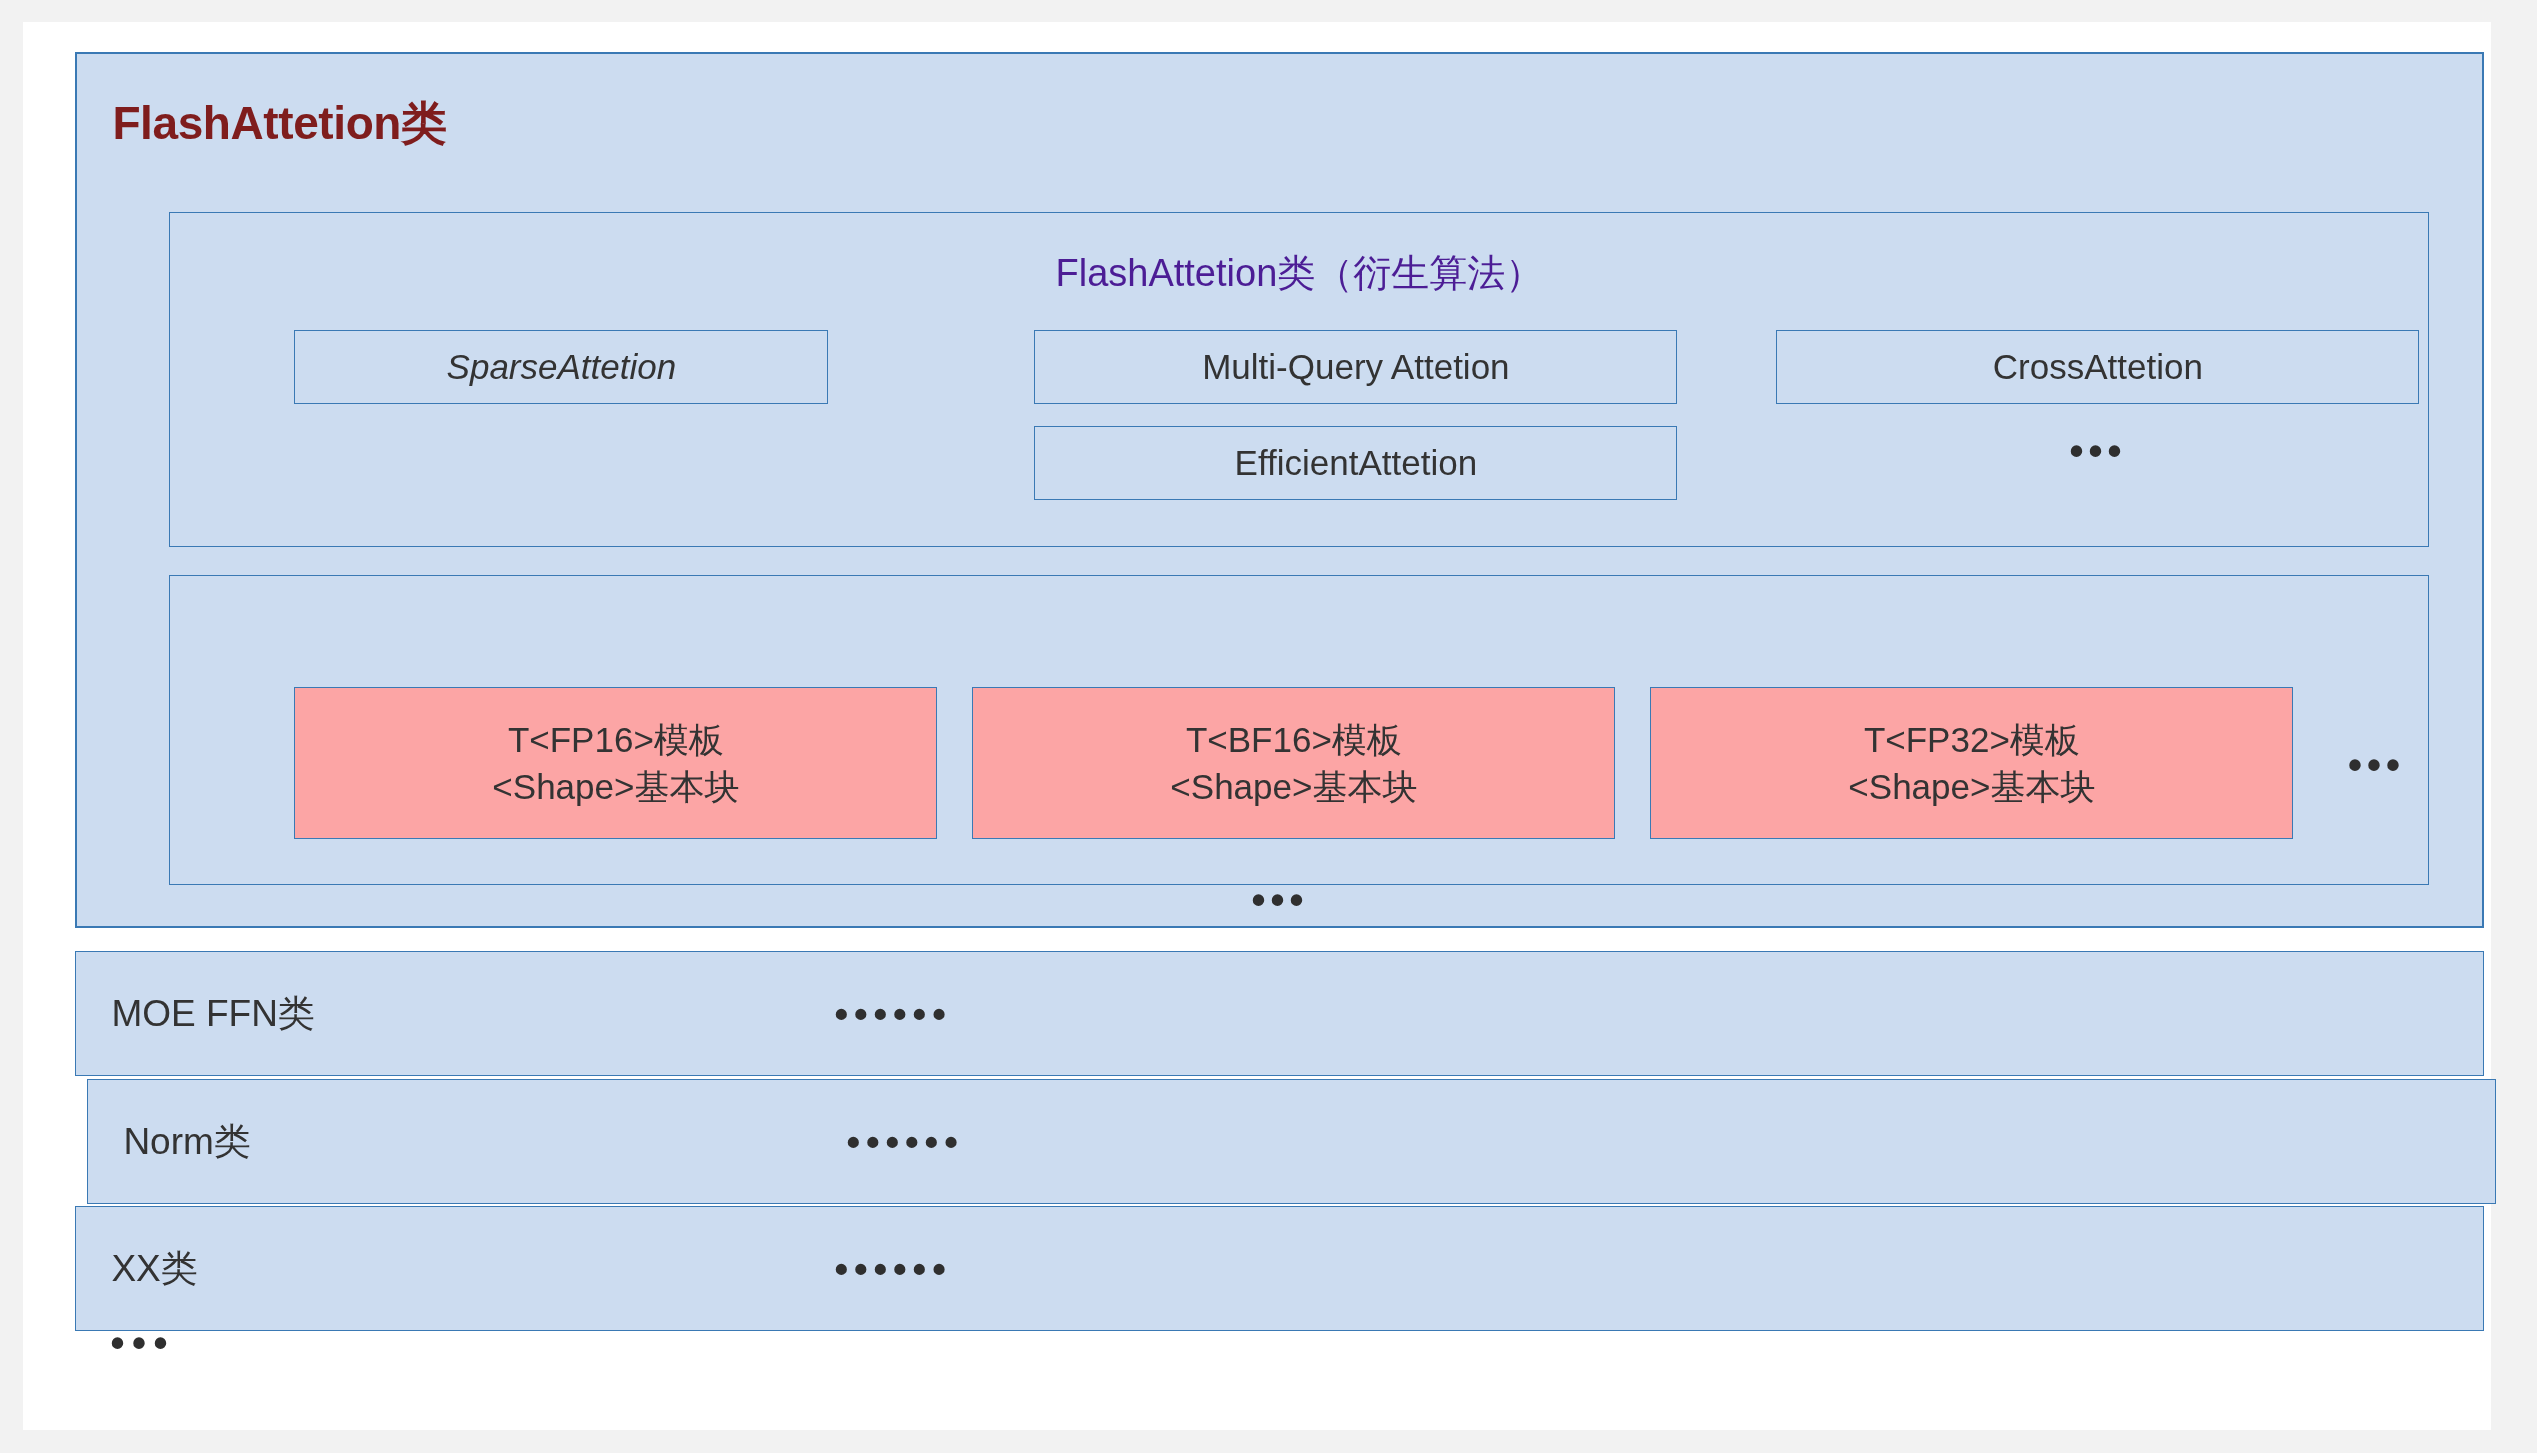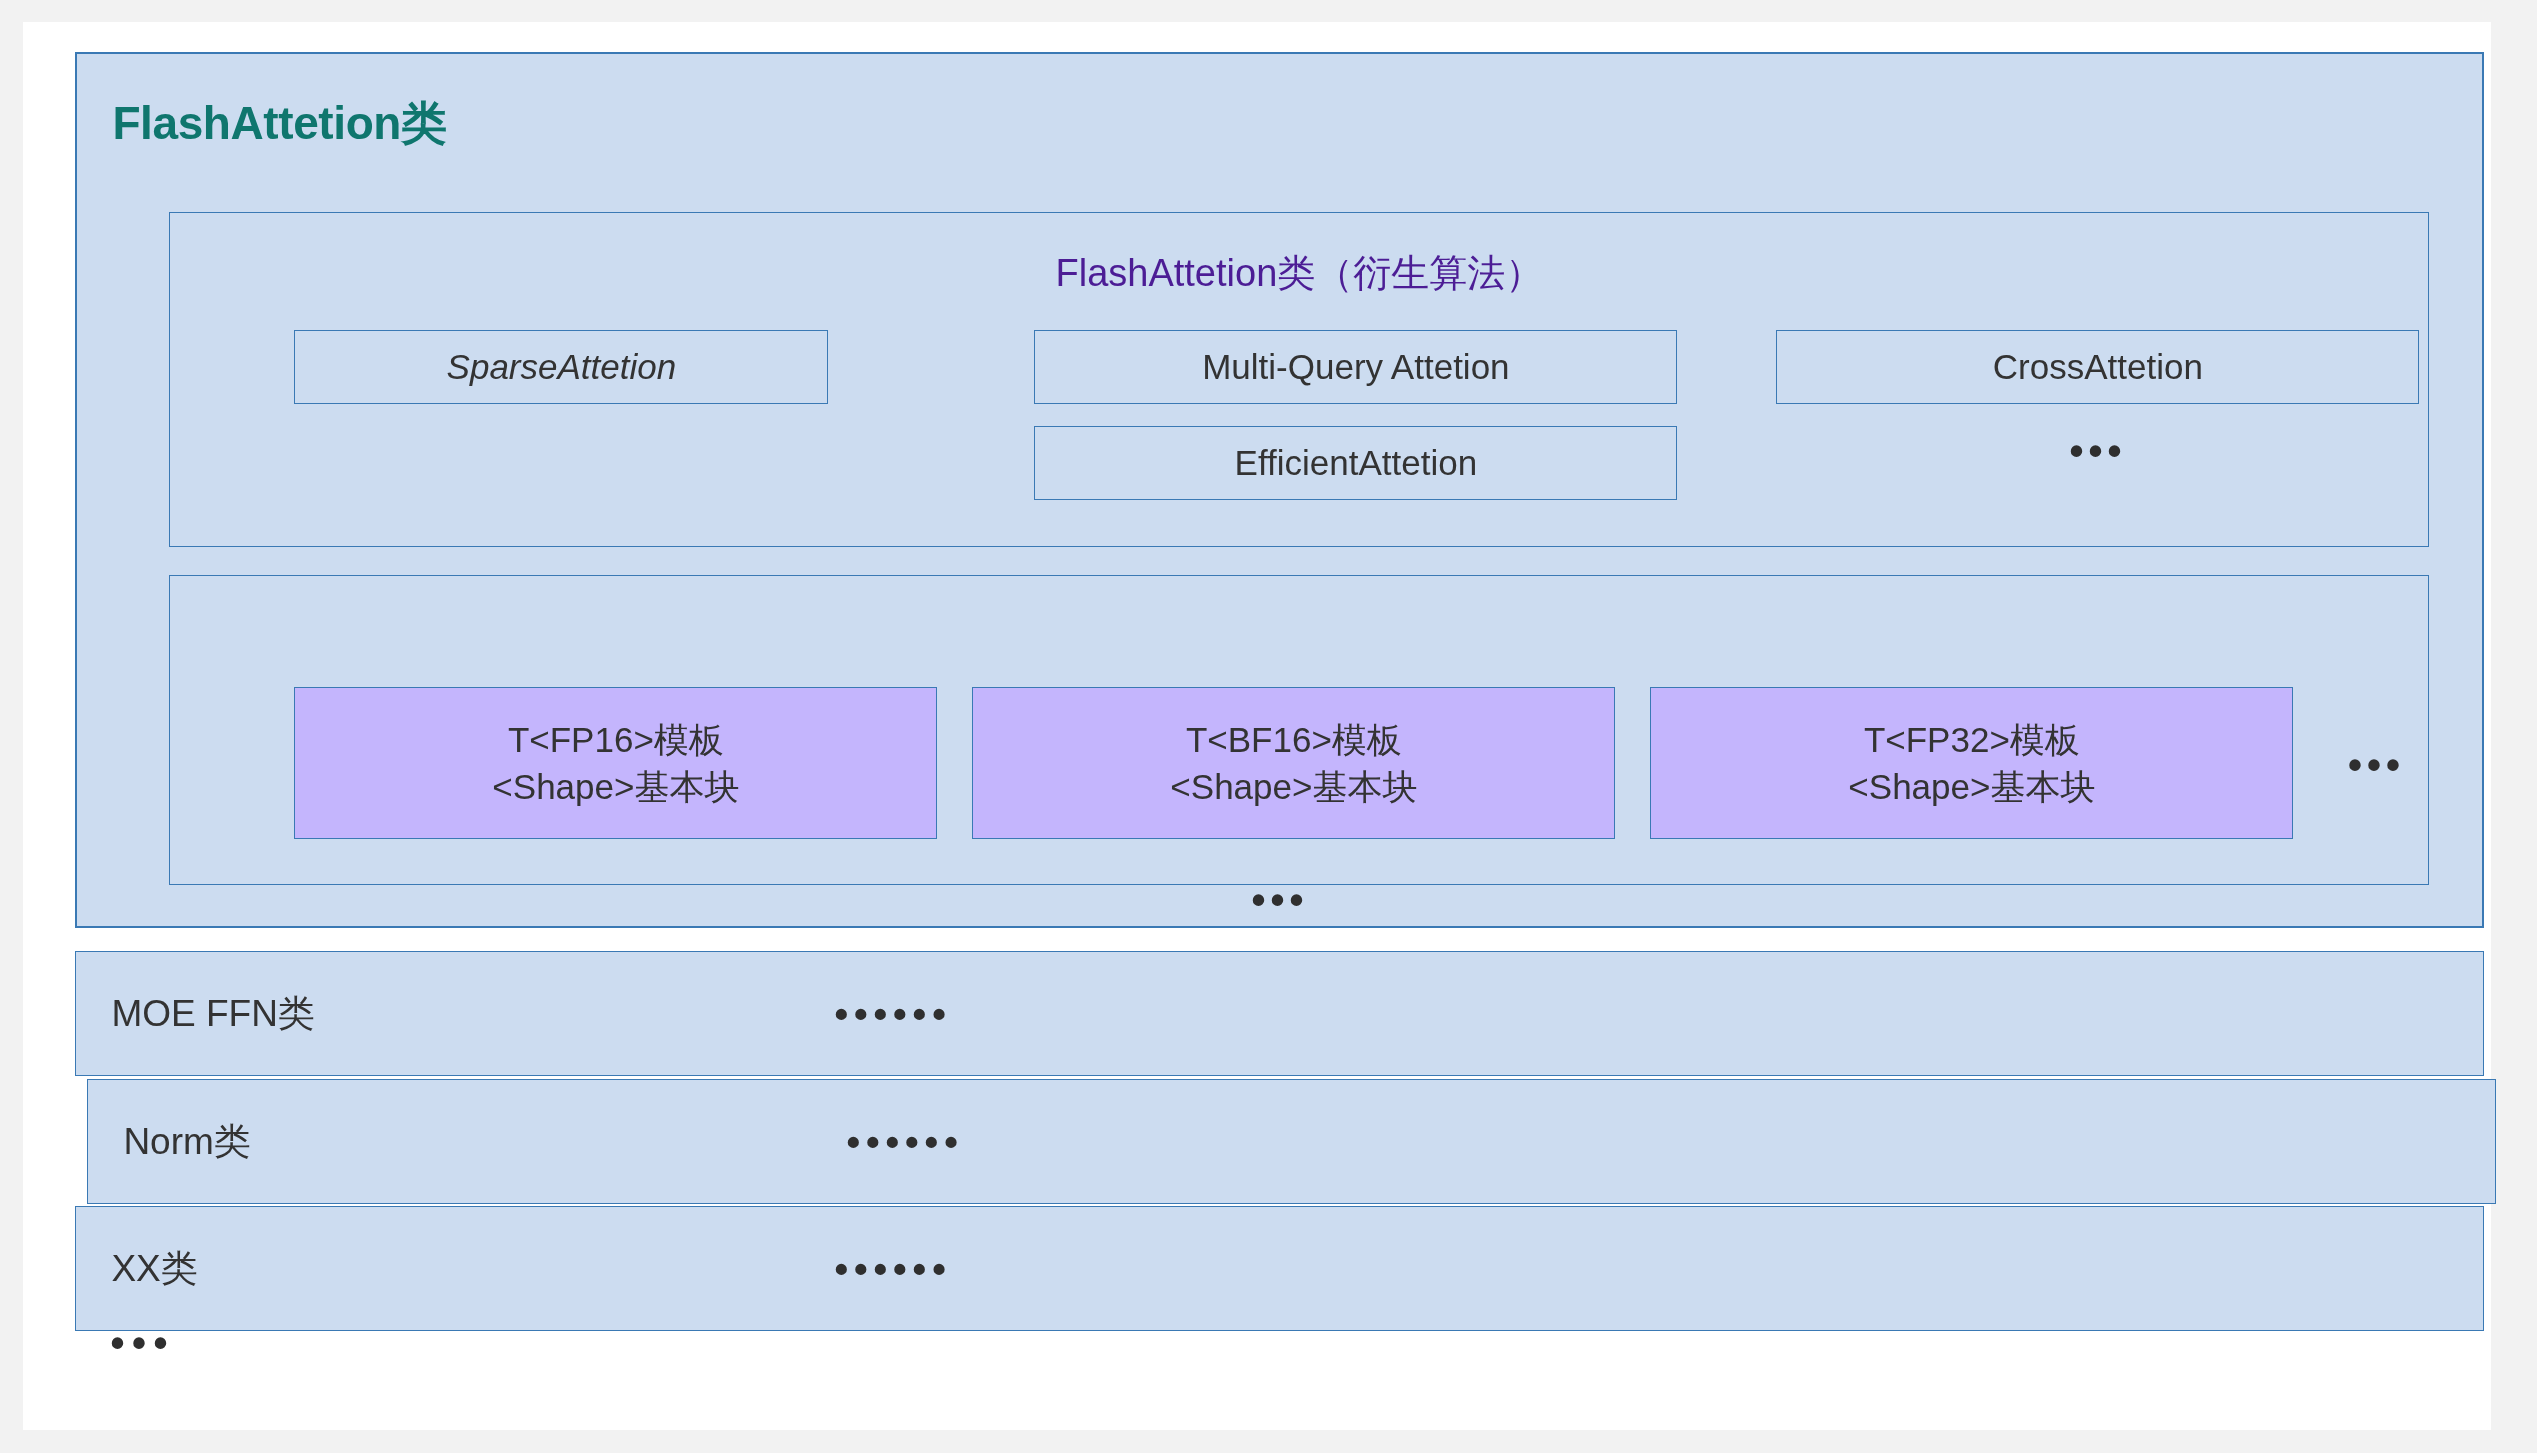--- a/index.html
+++ b/index.html
@@ -43,21 +43,21 @@
     width: 2409px;
     height: 876px;
   }
 
   #flash-title {
     position: absolute;
     left: 35px;
     top: 39px;
     font-size: 46px;
     font-weight: bold;
-    color: #0f766e;
+    color: #7f1d1d;
     letter-spacing: -0.4px;
     white-space: nowrap;
   }
 
   
   #derived-panel {
     left: 92px;
     top: 158px;
     width: 2260px;
     height: 335px;
@@ -121,21 +121,21 @@
     height: 310px;
     border-width: 1.7px;
   }
 
   #dtype-title { top: 35px; }
 
   .tpl-box {
     position: absolute;
     top: 111px;
     height: 152px;
-    background: #c4b5fd;
+    background: #fca5a5;
     border: 1.7px solid #3a79b4;
     display: flex;
     flex-direction: column;
     align-items: center;
     justify-content: center;
     font-size: 35px;
     line-height: 1.35;
     color: #333333;
     white-space: nowrap;
   }

